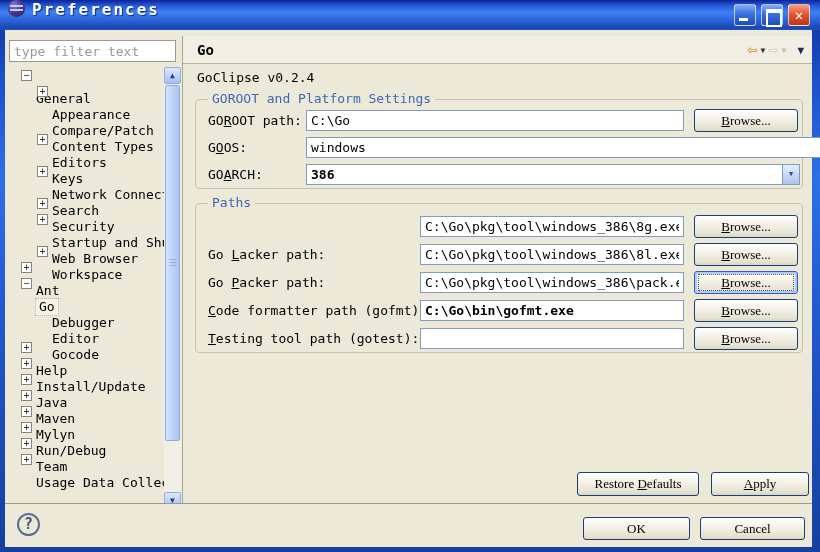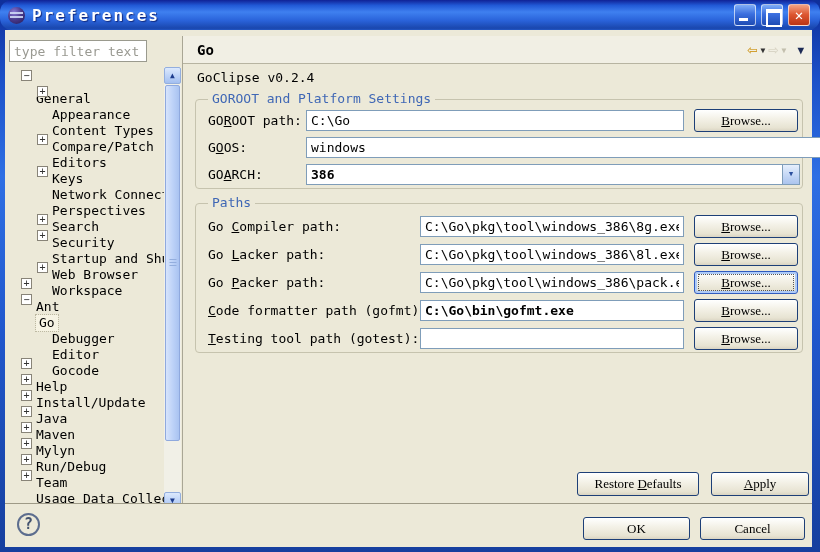--- a/index.html
+++ b/index.html
@@ -3,42 +3,42 @@
 <meta charset="utf-8">
 <style>
   * { margin:0; padding:0; box-sizing:border-box; }
   html,body { width:820px; height:552px; }
   body { font-family:"DejaVu Sans Mono","Liberation Mono",monospace; font-size:13px; color:#000; }
 
   .window { position:relative; width:820px; height:552px;
     background:linear-gradient(180deg,#0f2f9a 0%,#1b50c8 14%,#2e6fe4 32%,#2057cd 60%,#163f9e 100%); overflow:hidden; }
   .titlebar { position:absolute; left:0; top:0; width:820px; height:30px;
     background:linear-gradient(180deg,#102296 0%,#2159d6 18%,#3f80f0 40%,#2a63da 68%,#1a47ae 94%,#2256c4 100%);
-    display:flex; align-items:center; padding-left:8px;border-radius:12px; }
+    display:flex; padding-left:8px; }
   .app-icon { width:17px; height:17px; border-radius:50%;
     background:radial-gradient(circle at 35% 30%, #8a7ad8 0%, #4a3a8e 45%, #241a52 100%);
     position:relative; overflow:hidden; flex:0 0 auto; }
   .app-icon::after { content:""; position:absolute; left:2px; right:2px; top:5px; height:8px;
     background:repeating-linear-gradient(180deg,#cdd6f5 0 2px,transparent 2px 4px); opacity:.9; }
   .title-text { color:#fff; font-weight:bold; font-size:16px; margin-left:7px; letter-spacing:2px;
     text-shadow:1px 1px 1px #10297e; }
   .winbtns { position:absolute; right:10px; top:4px; display:flex; gap:5px; }
   .wbtn { width:22px; height:22px; border-radius:3px; border:1px solid rgba(255,255,255,.65);
     background:linear-gradient(180deg,#7fadf7 0%,#3b6fdf 45%,#1e4cb4 100%); position:relative; }
   .wbtn.close { background:linear-gradient(180deg,#f2a283 0%,#dd5630 48%,#bb3514 100%); }
   .wbtn.min::after { content:""; position:absolute; left:4px; bottom:4px; width:9px; height:3px; background:#fff; }
   .wbtn.max::after { content:""; position:absolute; left:4px; top:4px; width:12px; height:12px;
     border:2px solid #fff; border-top-width:4px; }
   .wbtn.close::after { content:"✕"; position:absolute; left:0; top:0; width:100%; height:100%;
     color:#fff; font-size:14px; font-weight:bold; line-height:20px; text-align:center; }
 
   .client { position:absolute; left:5px; top:30px; width:807px; height:517px; background:#ece9d8; }
 
   
-  .filter { position:absolute; left:4px; top:10px; width:138px; height:22px; border:1px solid #9a9a8e;
+  .filter { position:absolute; left:4px; top:10px; width:167px; height:22px; border:1px solid #9a9a8e;
     background:#fff; font-family:inherit; font-size:13px; padding:0 4px; color:#000; }
   .filter::placeholder { color:#9a9a92; }
   .tree-wrap { position:absolute; left:4px; top:37px; width:172px; height:459px; }
   .tree-rows { position:absolute; left:0; top:0; right:17px; bottom:17px; overflow:hidden; }
   .tr { position:relative; height:16px; line-height:16px; white-space:nowrap; display:flex; align-items:center; }
   .exp { width:11px; height:11px; border:1px solid #888478; background:#fff; font-size:10px; line-height:9px;
     text-align:center; color:#333; flex:0 0 auto; margin-right:4px; }
   .lv0 { padding-left:12px; } .lv1 { padding-left:28px; } .lv1.noexp { padding-left:43px; }
   .tl { font-size:13px;margin-top:48px; }
   .tr.sel .tl { background:#f6f3e3; outline:1px dotted #bdb9a2; padding:0 3px; }
@@ -133,38 +133,35 @@
       <div class="tree-rows">
         <div class="tr lv0">
             <span class="exp">−</span>
             <span class="tl">General</span>
           </div>
         <div class="tr lv1">
             <span class="exp">+</span>
             <span class="tl">Appearance</span>
           </div>
         <div class="tr lv1 noexp">
+            <span class="tl">Compare/Patch</span>
+          </div>
+        <div class="tr lv1 noexp">
             <span class="tl">Content Types</span>
           </div>
-        <div class="tr lv1 noexp">
-            <span class="tl">Compare/Patch</span>
-          </div>
         <div class="tr lv1">
             <span class="exp">+</span>
             <span class="tl">Editors</span>
           </div>
         <div class="tr lv1 noexp">
             <span class="tl">Keys</span>
           </div>
         <div class="tr lv1">
             <span class="exp">+</span>
             <span class="tl">Network Connect</span>
-          </div>
-        <div class="tr lv1 noexp">
-            <span class="tl">Perspectives</span>
           </div>
         <div class="tr lv1 noexp">
             <span class="tl">Search</span>
           </div>
         <div class="tr lv1">
             <span class="exp">+</span>
             <span class="tl">Security</span>
           </div>
         <div class="tr lv1">
             <span class="exp">+</span>
@@ -269,21 +266,20 @@
         <span class="flabel" style="left:12px; top:64px;"><span>GO</span><span class="u">A</span><span>RCH:</span></span>
         <div class="combo" style="left:110px; top:64px; width:494px;font-weight:bold;">
           <span class="cval">386</span>
           <span class="cbtn">▾</span>
         </div>
       </div>
 
       <div class="group g2">
         <span class="gtitle">Paths</span>
 
-        <span class="flabel" style="left:12px; top:12px;"><span>Go </span><span class="u">C</span><span>ompiler path:</span></span>
         <input class="tfield" style="left: 224px; top: 12px; width: 264px;" value="C:\Go\pkg\tool\windows_386\8g.exe">
         <button class="xbtn browse" style="top:11px;"><span></span><span class="u">B</span><span>rowse...</span></button>
 
         <span class="flabel" style="left:12px; top:40px;"><span>Go </span><span class="u">L</span><span>acker path:</span></span>
         <input class="tfield" style="left: 224px; top: 40px; width: 264px;" value="C:\Go\pkg\tool\windows_386\8l.exe">
         <button class="xbtn browse" style="top:39px;"><span></span><span class="u">B</span><span>rowse...</span></button>
 
         <span class="flabel" style="left:12px; top:68px;"><span>Go </span><span class="u">P</span><span>acker path:</span></span>
         <input class="tfield" style="left: 224px; top: 68px; width: 264px;" value="C:\Go\pkg\tool\windows_386\pack.exe">
         <button class="xbtn browse focused" style="top:67px;"><span class="fring"></span><span></span><span class="u">B</span><span>rowse...</span></button>

